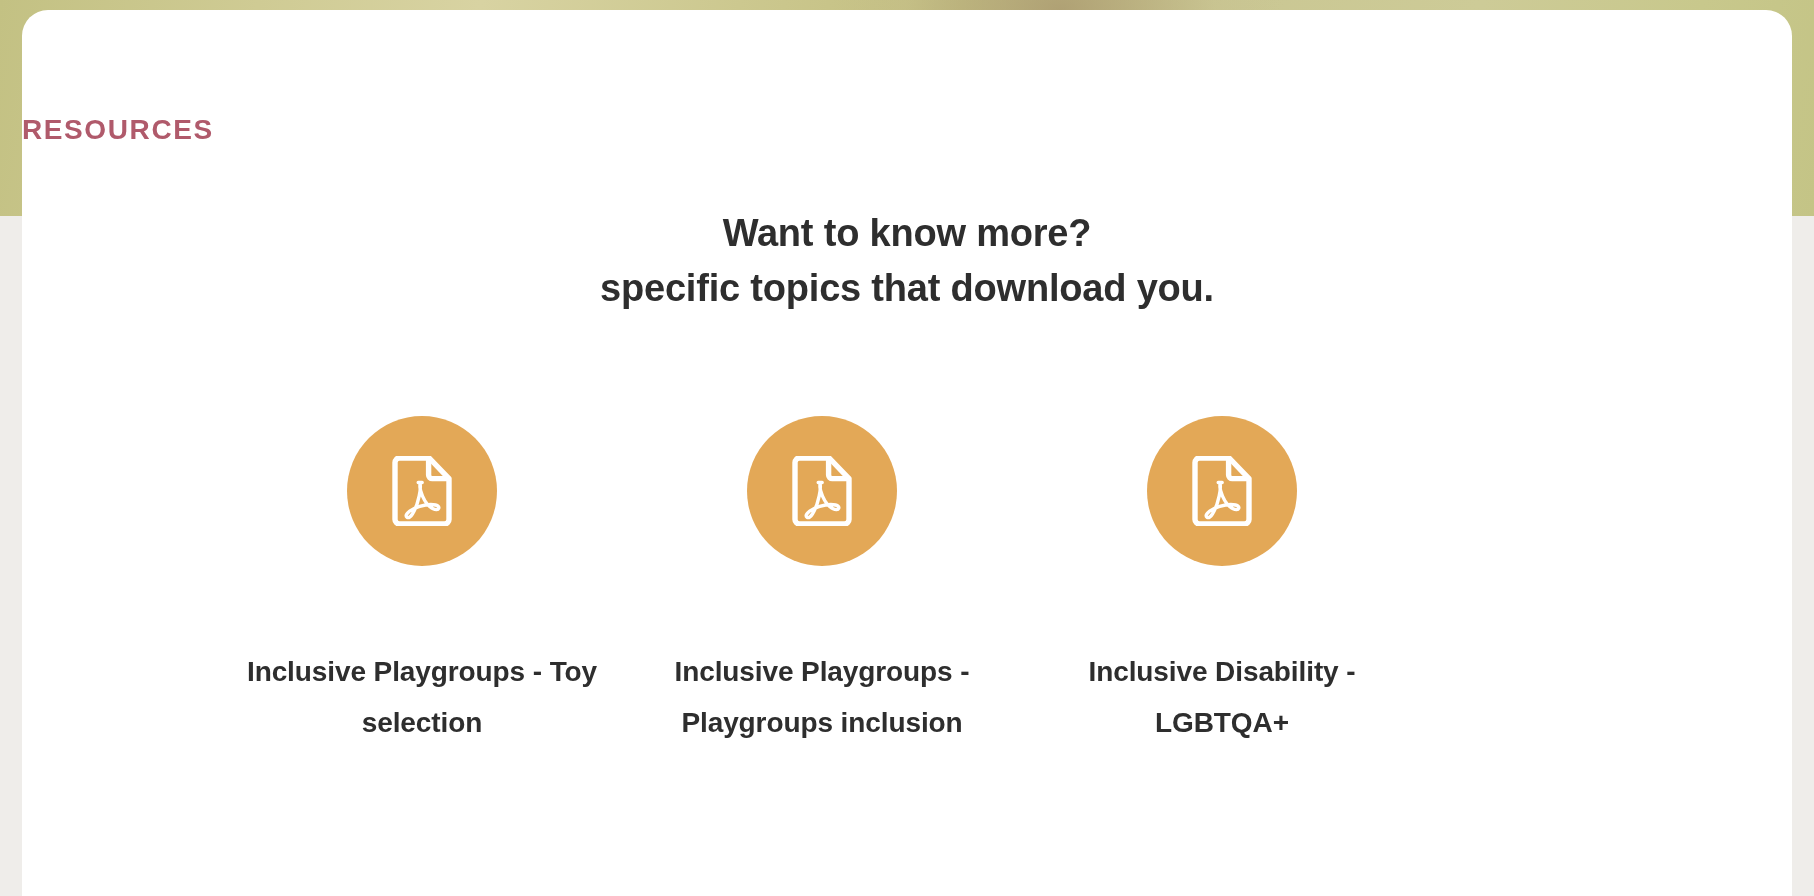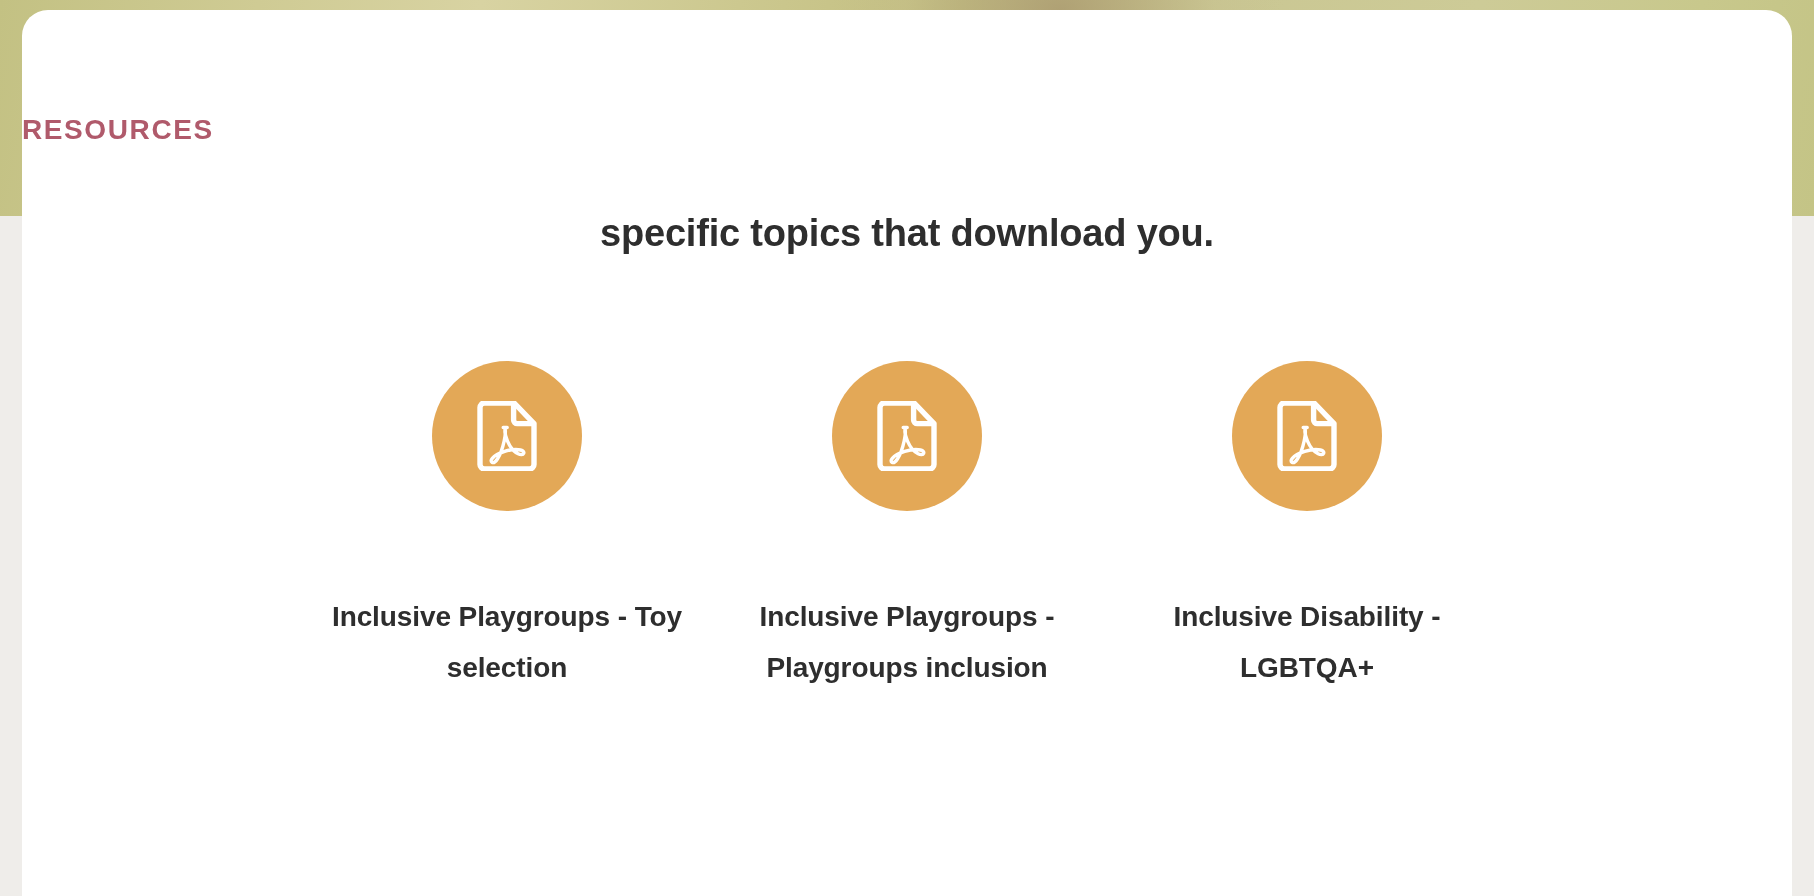--- a/index.html
+++ b/index.html
@@ -81,21 +81,21 @@
     color: #2e2e2e;
     letter-spacing: -0.2px;
   }
 
   .intro-line { display: block; }
 
   
   .resource-grid {
     margin-top: 100px;
     display: flex;
-    justify-content: center;
+    justify-content: flex-start;
     padding: 0 200px;
   }
 
   .resource-card {
     width: 400px;
     display: flex;
     flex-direction: column;
     align-items: center;
     text-decoration: none;
   }
@@ -128,20 +128,21 @@
 
 <div id="page-backdrop">
   <div id="backdrop-band"></div>
 </div>
 
 <div id="content-card">
 
   <div class="eyebrow">RESOURCES</div>
 
   <div class="intro">
+    <span class="intro-line">Want to know more?</span>
     <span class="intro-line">specific topics that download you.</span>
   </div>
 
   <div class="resource-grid">
 
     <a class="resource-card" href="#">
       <span class="resource-badge">
         <span>
           <svg width="62" height="70" viewBox="0 0 62 70" fill="none" aria-hidden="true">
             <path d="M4 6.5 A4.5 4.5 0 0 1 8.5 2 H38.2 L58 22.6 V63.5 A4.5 4.5 0 0 1 53.5 68 H8.5 A4.5 4.5 0 0 1 4 63.5 Z" stroke="#ffffff" stroke-width="5.4" stroke-linejoin="round"></path>

